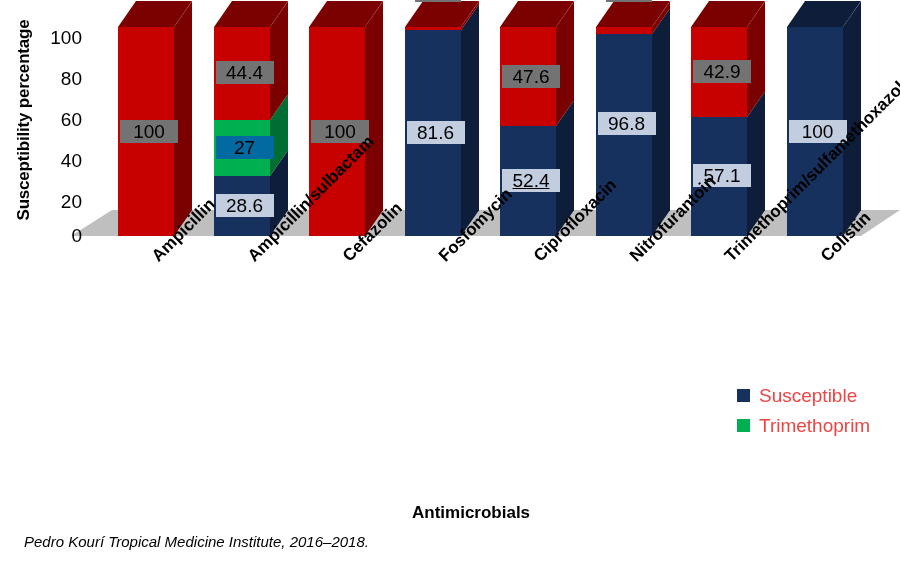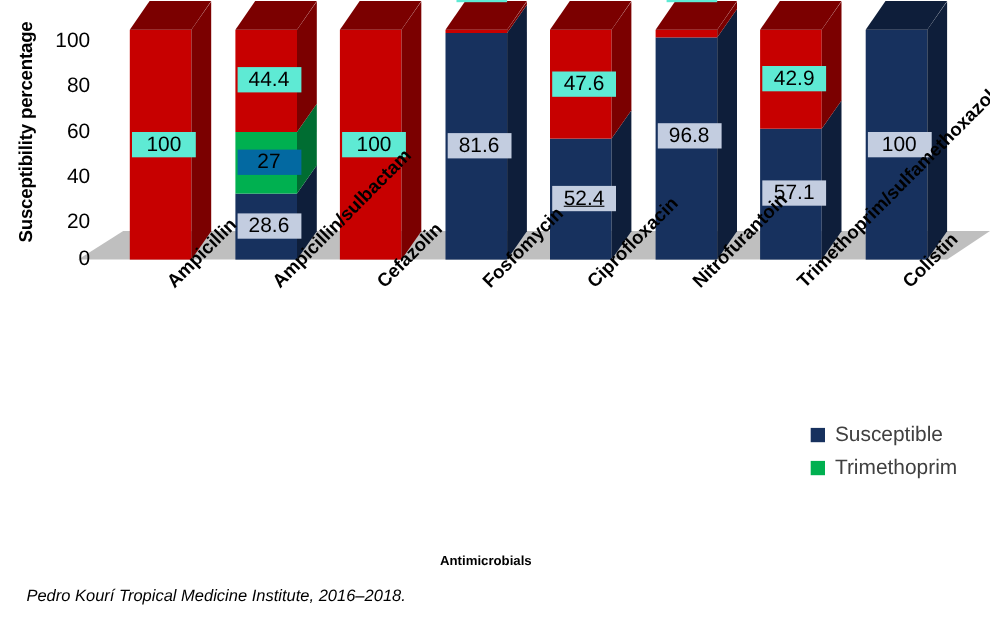--- a/index.html
+++ b/index.html
@@ -50,45 +50,46 @@
     font-size:19px;
     color:#000;
     text-align:center;
     line-height:23px;
     height:23px;
     white-space:nowrap;
     padding:0 3px;
   }
   .vlab.blue{background:#c3cde0;}
   .vlab.green{background:#0369a1;}
-  .vlab.red{background:#5eead4;}
+  .vlab.red{background:#737373;}
 
   
   .cat{
     position:absolute;
     font-size:17px;
     font-weight:bold;
     color:#000;
     white-space:nowrap;
     transform-origin:0 0;
     transform:rotate(-45deg);
   }
 
   
   .xtitle{
     position:absolute;
-    font-size:12px;font-weight:bold;color:#000;
-    white-space:nowrap;
+    font-size:17px;font-weight:bold;color:#000;
+    white-space:nowrap;
+    margin-left:12px;
   }
 
   
   .legend{position:absolute;left:737px;top:380px;}
   .lrow{display:flex;align-items:center;height:30px;}
   .lsw{width:13px;height:13px;margin-right:9px;flex:0 0 auto;}
-  .ltx{font-size:19px;color:#404040;line-height:19px;white-space:nowrap;}
+  .ltx{font-size:19px;color:#ef4444;line-height:19px;white-space:nowrap;}
 
   
   .foot{
     position:absolute;left:24px;top:533px;
     font-size:15px;font-style:italic;color:#000;white-space:nowrap;
   }
 </style>
 </head>
 <body>
 

